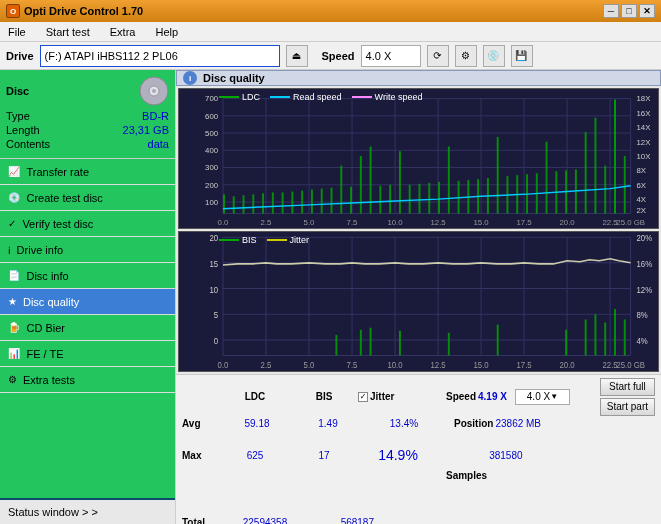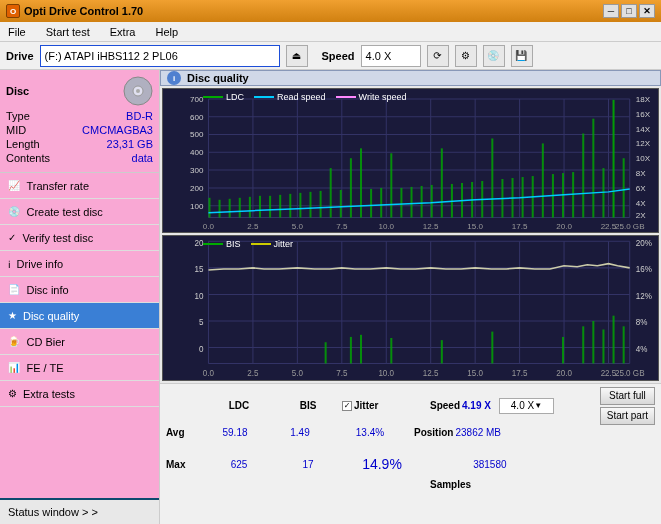--- a/index.html
+++ b/index.html
@@ -21,21 +21,21 @@
     .drive-label { font-size: 11px; font-weight: bold; }
     .drive-select { height: 22px; border: 1px solid #1d4ed8; background: white; font-size: 11px; padding: 1px 4px; display: flex; align-items: center; flex: 1; max-width: 240px; }
     .drive-icon { width: 22px; height: 22px; background: #e8e8e8; border: 1px solid #aaa; display: flex; align-items: center; justify-content: center; font-size: 10px; cursor: pointer; }
     .speed-label { font-size: 11px; font-weight: bold; margin-left: 8px; }
     .speed-select { height: 22px; border: 1px solid #aaa; background: white; font-size: 11px; padding: 1px 4px; width: 60px; display: flex; align-items: center; }
     
     
     .main { display: flex; height: calc(524px - 22px - 20px - 28px); }
     
     
-    .sidebar { width: 160px; background: #f9a8d4; border-right: 1px solid #ccc; display: flex; flex-direction: column; }
+    .sidebar { width: 176px; background: #22c55e; border-right: 1px solid #ccc; display: flex; flex-direction: column; }
     .disc-section { padding: 6px; border-bottom: 1px solid #ccc; }
     .disc-header { display: flex; align-items: center; justify-content: space-between; margin-bottom: 4px; }
     .disc-title { font-weight: bold; font-size: 11px; }
     .disc-row { display: flex; justify-content: space-between; margin-bottom: 2px; font-size: 11px; }
     .disc-key { color: #000; }
     .disc-val { color: #0000cc; text-align: center; }
     .disc-label-row { display: flex; align-items: center; gap: 4px; margin-top: 2px; }
     .disc-label-input { flex: 1; height: 16px; border: 1px solid #aaa; background: white; font-size: 10px; padding: 0 2px; }
     
     .nav-items { display: flex; flex-direction: column; }
@@ -113,24 +113,20 @@
         <span class="disc-title">Disc</span>
         <svg width="30" height="30" viewBox="0 0 30 30">
           <circle cx="15" cy="15" r="14" fill="#b0b0c0" stroke="#888" stroke-width="1"></circle>
           <circle cx="15" cy="15" r="5" fill="#e0e0f0" stroke="#999" stroke-width="1"></circle>
           <circle cx="15" cy="15" r="2" fill="#aaa"></circle>
         </svg>
       </div>
       <div class="disc-row">
         <span class="disc-key">Type</span>
         <span class="disc-val">BD-R</span>
-      </div>
-      <div class="disc-row">
-        <span class="disc-key">MID</span>
-        <span class="disc-val">CMCMAGBA3</span>
       </div>
       <div class="disc-row">
         <span class="disc-key">Length</span>
         <span class="disc-val">23,31 GB</span>
       </div>
       <div class="disc-row">
         <span class="disc-key">Contents</span>
         <span class="disc-val">data</span>
       </div>
     </div>
@@ -403,21 +399,21 @@
         <div style="margin-left:4px; width:55px; height:16px; border:1px solid #aaa; background:white; display:flex; align-items:center; justify-content:center; cursor:pointer; font-size:10px;">
           <span>4.0 X</span>
           <span style="font-size:8px;">▼</span>
         </div>
         <div style="margin-left:auto; display:flex; flex-direction:column; gap:2px;">
           <button class="start-btn">Start full</button>
           <button class="start-btn">Start part</button>
         </div>
       </div>
 
-      <div style="display:flex; gap:0; align-items:center; margin-bottom:1px;">
+      <div style="display:flex; gap:6px; align-items:center; margin-bottom:1px;">
         <div style="width:34px; font-size:10px; font-weight:bold;">Avg</div>
         <div style="width:70px; text-align:center; color:#0000cc; font-size:10px;">59.18</div>
         <div style="width:60px; text-align:center; color:#0000cc; font-size:10px;">1.49</div>
         <div style="width:80px; text-align:center; color:#0000cc; font-size:10px;">13.4%</div>
         <div style="display:flex; align-items:center; gap:2px; margin-left:4px;">
           <span style="font-size:10px; font-weight:bold;">Position</span>
           <span style="font-size:10px; color:#0000cc;">23862 MB</span>
         </div>
       </div>
 

